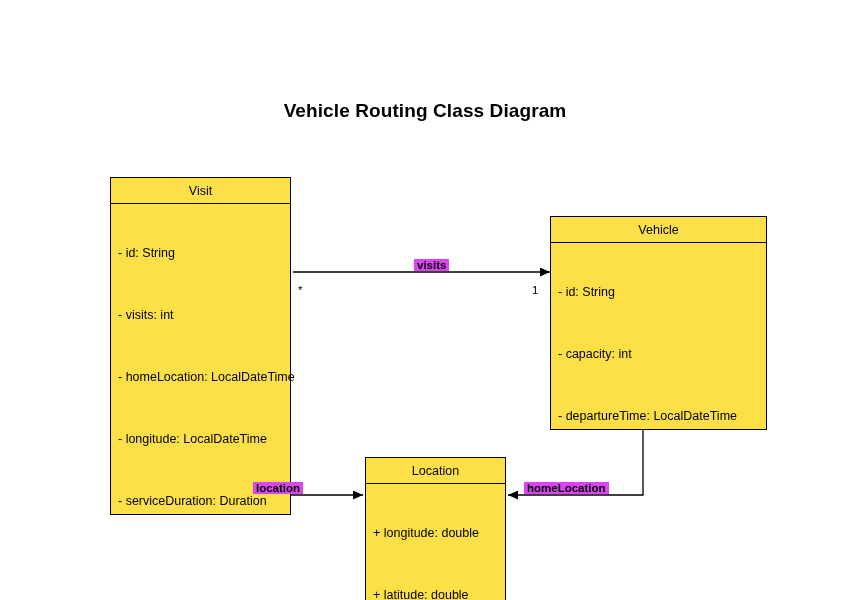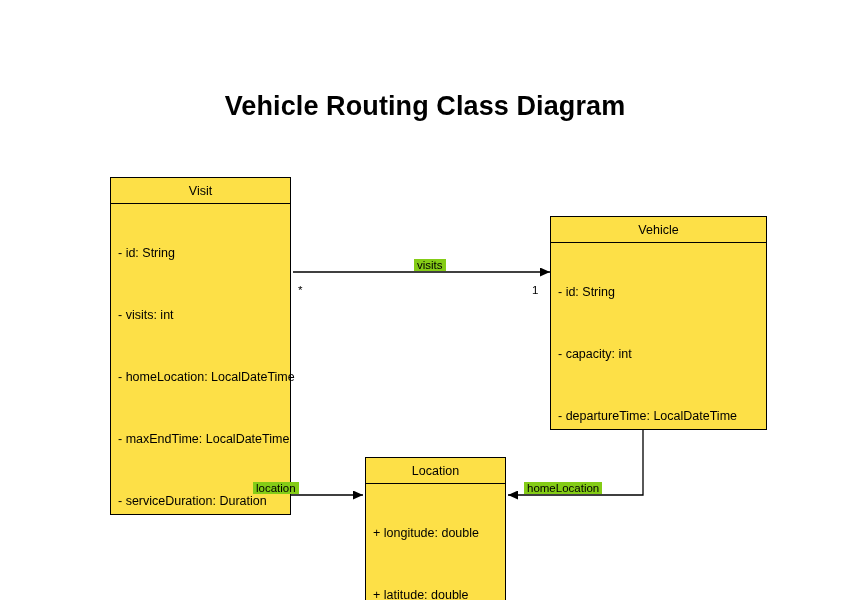--- a/index.html
+++ b/index.html
@@ -20,24 +20,24 @@
     position: absolute;
     left: 0;
     top: 0;
     width: 850px;
     height: 600px;
   }
 
   #diagram-title {
     position: absolute;
     left: 0;
-    top: 91px;
+    top: 100px;
     width: 850px;
     text-align: center;
-    font-size: 27px;
+    font-size: 19px;
     font-weight: bold;
     letter-spacing: 0.1px;
     color: #000000;
   }
 
   .uml-class {
     position: absolute;
     box-sizing: border-box;
     border: 1.3px solid #000000;
     background: #fde047;
@@ -66,23 +66,24 @@
 
   
   #class-visit   { left: 110px; top: 177px; width: 181px; }
   #class-vehicle { left: 550px; top: 216px; width: 217px; }
   #class-location{ left: 365px; top: 457px; width: 141px; }
 
   .edge-label {
     position: absolute;
     font-size: 11.5px;
     color: #000000;
-    background: #84cc16;
+    background: #d946ef;
     padding: 0 3px;
     white-space: nowrap;
+    font-weight: bold;
   }
   .mult-label {
     position: absolute;
     font-size: 11.5px;
     color: #000000;
     background: #ffffff;
     white-space: nowrap;
   }
 
   #label-visits       { left: 414px; top: 259px; }
@@ -119,21 +120,21 @@
 </svg>
 
 <div id="diagram-title">Vehicle Routing Class Diagram</div>
 
 <div class="uml-class" id="class-visit">
   <div class="uml-class-name">Visit</div>
   <div class="uml-attrs">
     <div class="uml-attr">- id: String</div>
     <div class="uml-attr">- visits: int</div>
     <div class="uml-attr">- homeLocation: LocalDateTime</div>
-    <div class="uml-attr">- maxEndTime: LocalDateTime</div>
+    <div class="uml-attr">- longitude: LocalDateTime</div>
     <div class="uml-attr">- serviceDuration: Duration</div>
   </div>
 </div>
 
 <div class="uml-class" id="class-vehicle">
   <div class="uml-class-name">Vehicle</div>
   <div class="uml-attrs">
     <div class="uml-attr">- id: String</div>
     <div class="uml-attr">- capacity: int</div>
     <div class="uml-attr">- departureTime: LocalDateTime</div>

